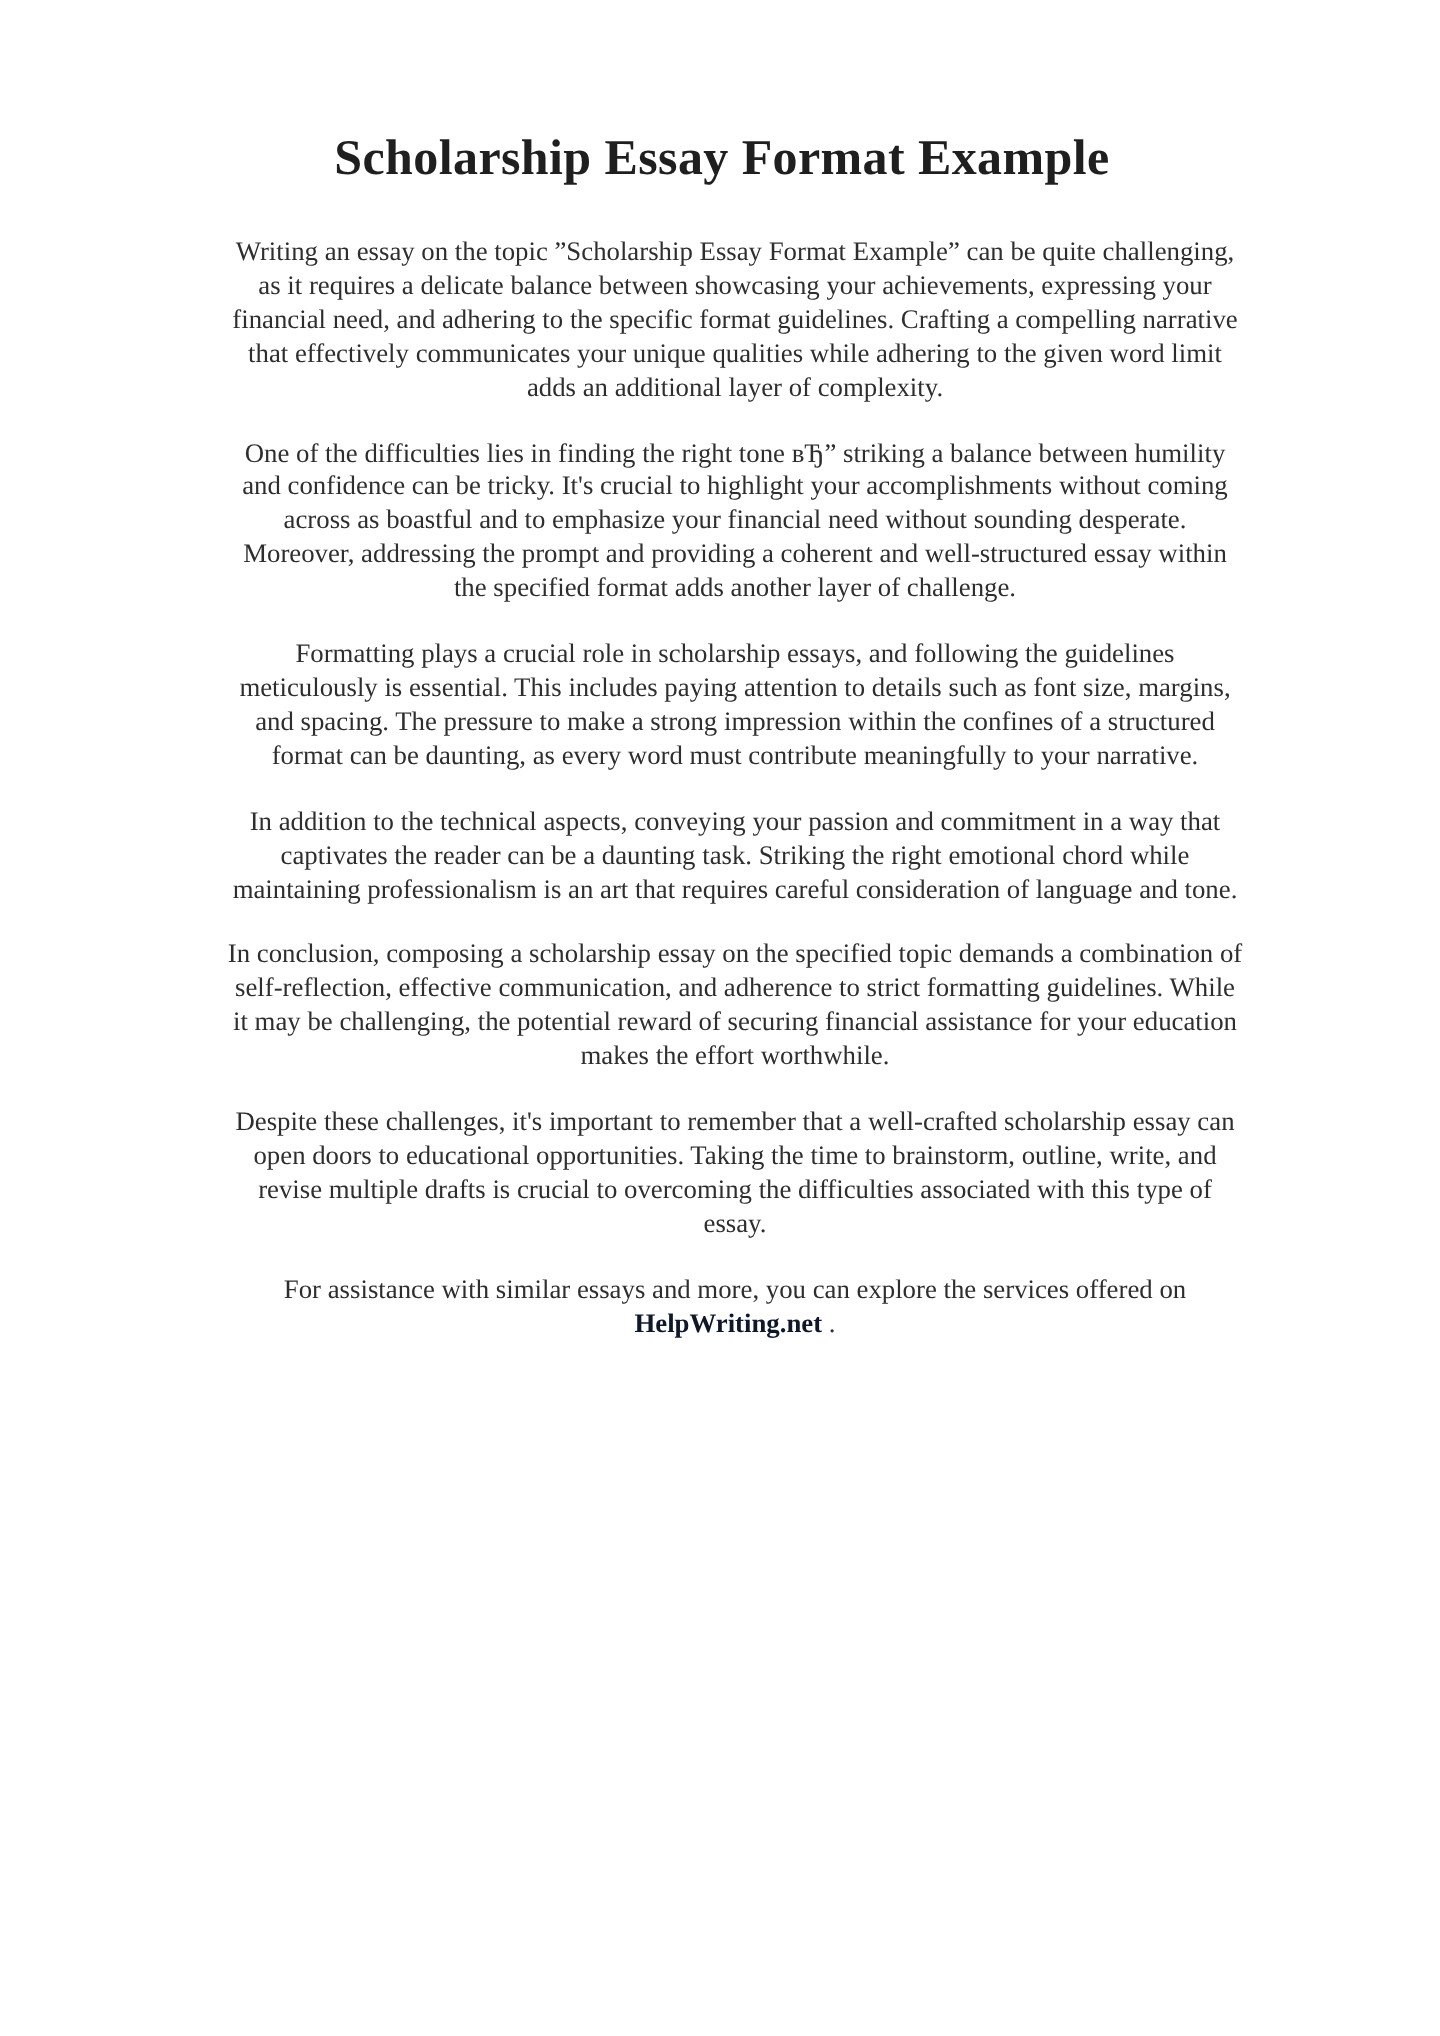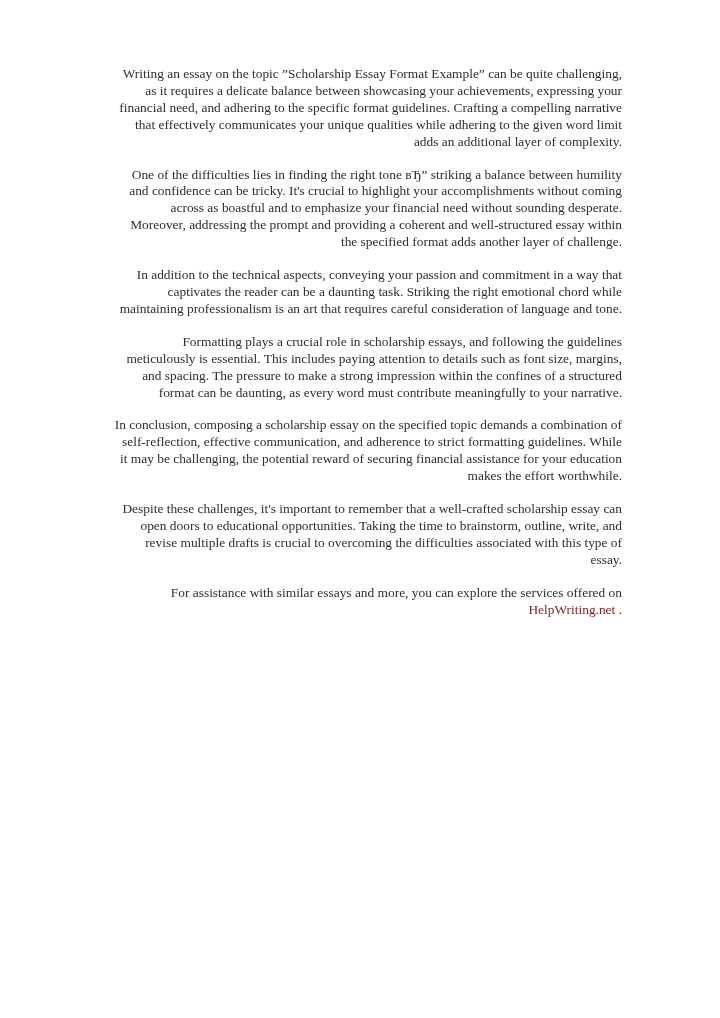--- a/index.html
+++ b/index.html
@@ -24,40 +24,41 @@
     font-weight: bold;
     text-align: center;
     color: #1f1f1f;
     margin: 0 0 24px 0;
     letter-spacing: 0.2px;
   }
   .para {
     font-size: 13.4px;
     line-height: 16.9px;
     margin: 0 0 16px 13px;
-    text-align: right;
+    text-align: center;
   }
   .brand {
-    font-weight: normal;
-    color: #7f1d1d;
+    font-weight: bold;
+    color: #0f172a;
   }
 </style>
 </head>
 <body>
 
 <div class="page">
   <div class="content">
+    <h1 class="doc-title">Scholarship Essay Format Example</h1>
 
     <p class="para">Writing an essay on the topic ”Scholarship Essay Format Example” can be quite challenging, as it requires a delicate balance between showcasing your achievements, expressing your financial need, and adhering to the specific format guidelines. Crafting a compelling narrative that effectively communicates your unique qualities while adhering to the given word limit adds an additional layer of complexity.</p>
 
     <p class="para">One of the difficulties lies in finding the right tone вЂ” striking a balance between humility and confidence can be tricky. It's crucial to highlight your accomplishments without coming across as boastful and to emphasize your financial need without sounding desperate. Moreover, addressing the prompt and providing a coherent and well-structured essay within the specified format adds another layer of challenge.</p>
 
+    <p class="para">Formatting plays a crucial role in scholarship essays, and following the guidelines meticulously is essential. This includes paying attention to details such as font size, margins, and spacing. The pressure to make a strong impression within the confines of a structured format can be daunting, as every word must contribute meaningfully to your narrative.</p>
+
     <p class="para">In addition to the technical aspects, conveying your passion and commitment in a way that captivates the reader can be a daunting task. Striking the right emotional chord while maintaining professionalism is an art that requires careful consideration of language and tone.</p>
-
-    <p class="para">Formatting plays a crucial role in scholarship essays, and following the guidelines meticulously is essential. This includes paying attention to details such as font size, margins, and spacing. The pressure to make a strong impression within the confines of a structured format can be daunting, as every word must contribute meaningfully to your narrative.</p>
 
     <p class="para">In conclusion, composing a scholarship essay on the specified topic demands a combination of self-reflection, effective communication, and adherence to strict formatting guidelines. While it may be challenging, the potential reward of securing financial assistance for your education makes the effort worthwhile.</p>
 
     <p class="para">Despite these challenges, it's important to remember that a well-crafted scholarship essay can open doors to educational opportunities. Taking the time to brainstorm, outline, write, and revise multiple drafts is crucial to overcoming the difficulties associated with this type of essay.</p>
 
     <p class="para">
       <span>For assistance with similar essays and more, you can explore the services offered on </span><span class="brand">HelpWriting.net</span><span> .</span>
     </p>
   </div>
 </div>

